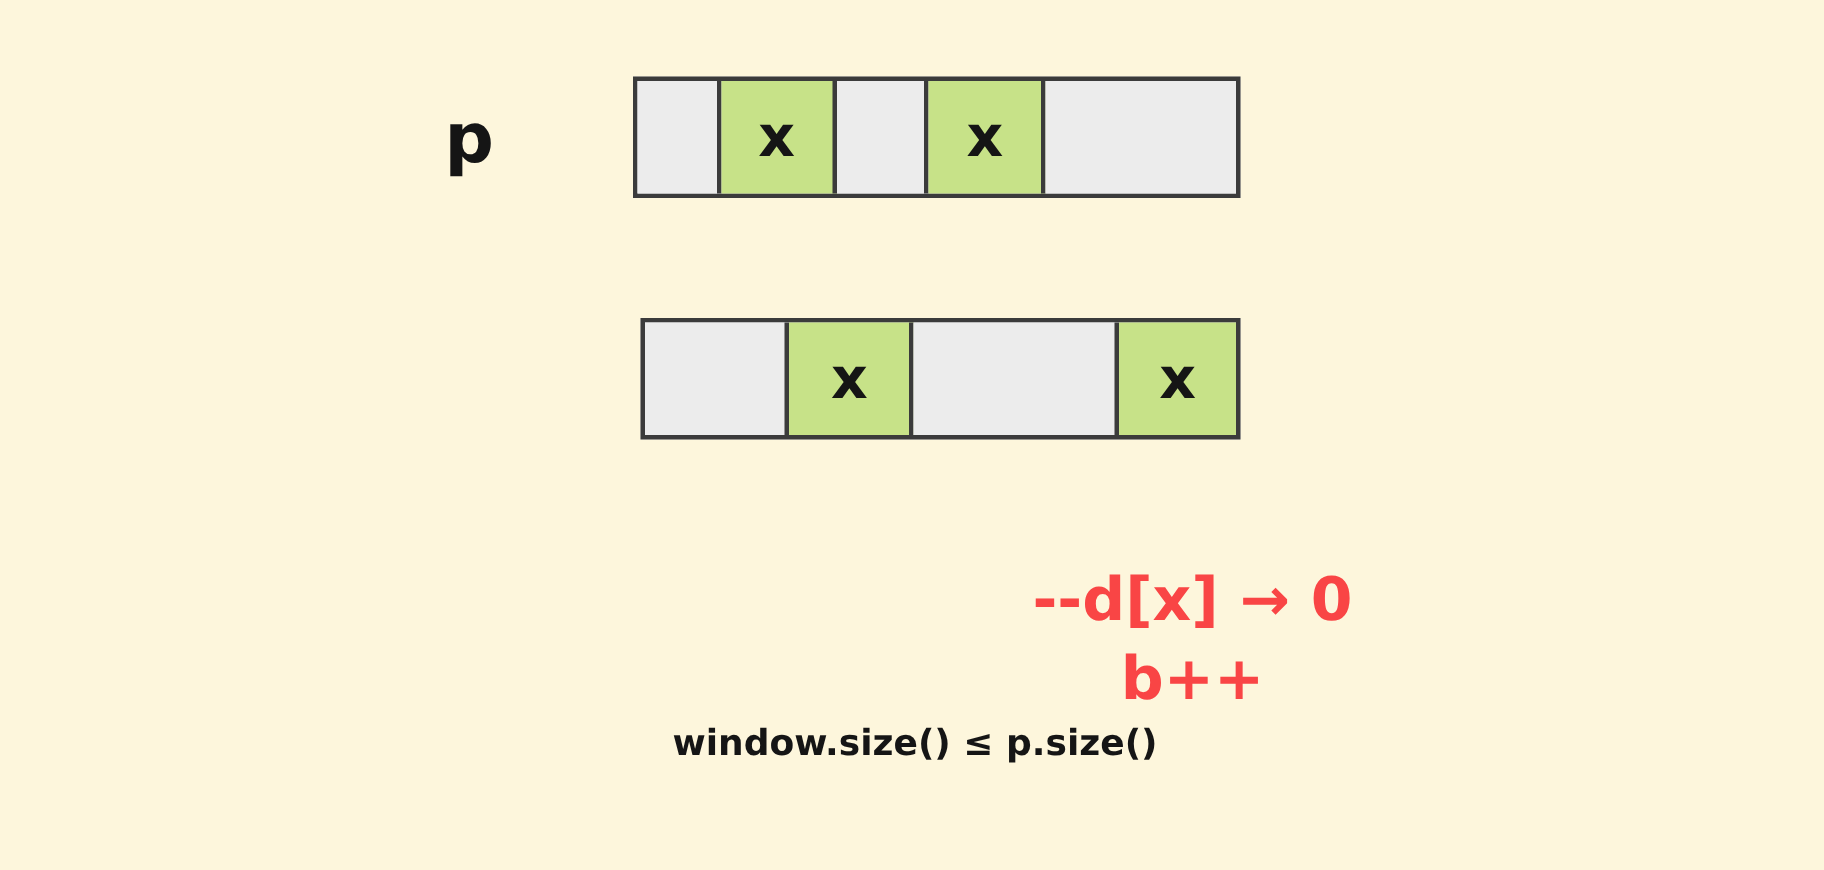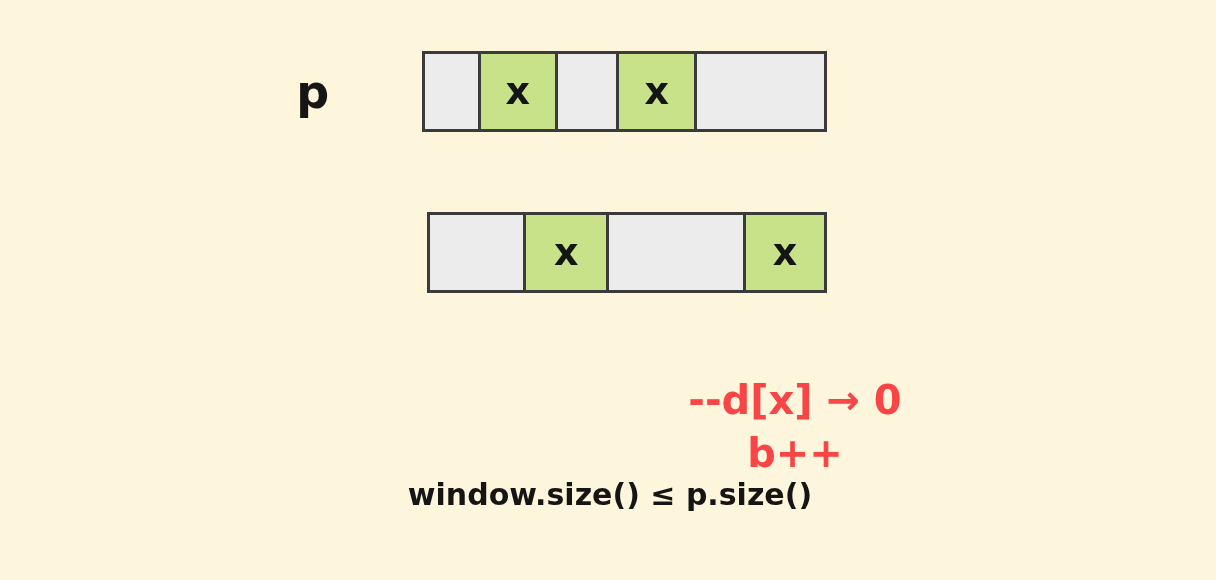--- a/index.html
+++ b/index.html
@@ -72,21 +72,21 @@
     margin-top: 48px;
   }
   .formula {
     position: absolute;
     left: 300px;
     top: 474px;
     width: 620px;
     text-align: center;
     color: var(--ink);
     font-weight: 700;
-    font-size: 30px;
+    font-size: 24px;
     line-height: 42px;
     white-space: nowrap;
   }
 </style>
 </head>
 <body>
 
 <div class="canvas">
 
   <div class="bar-label" id="label-p">p</div>

